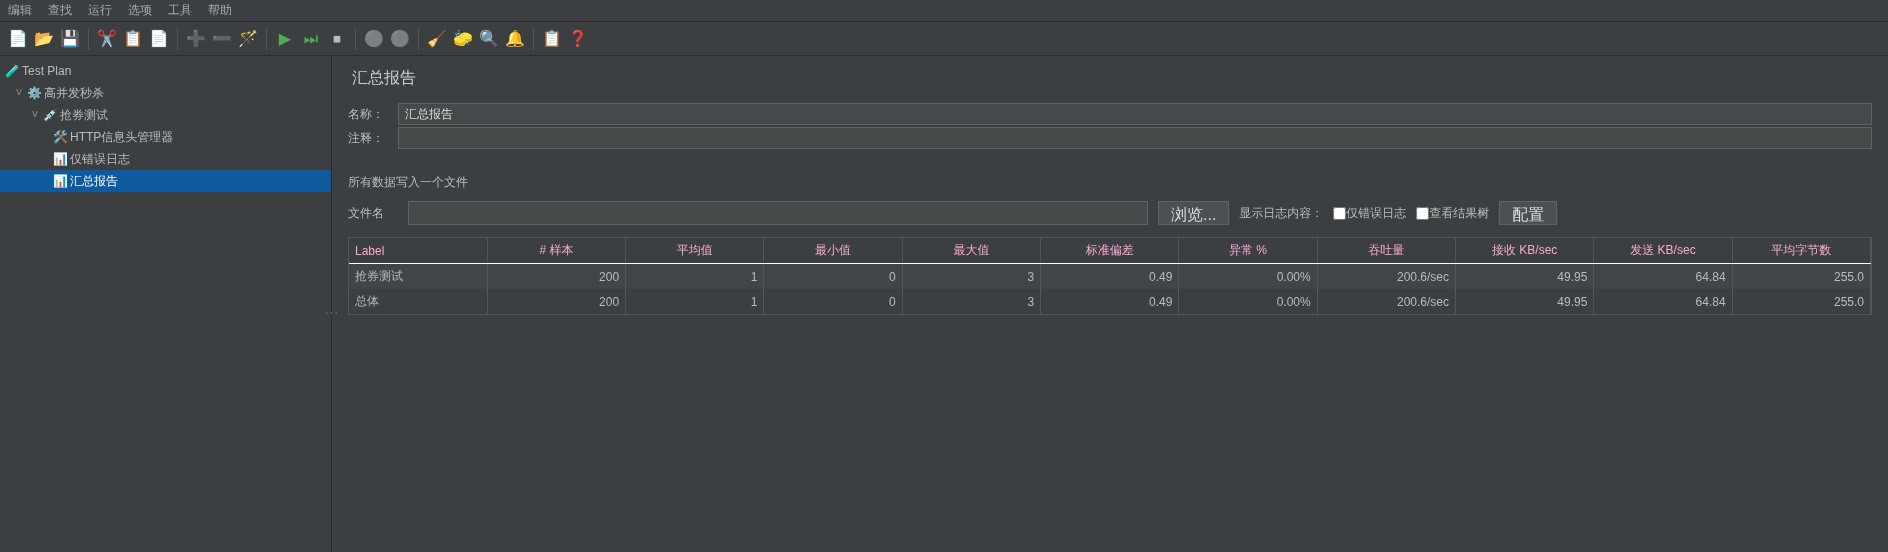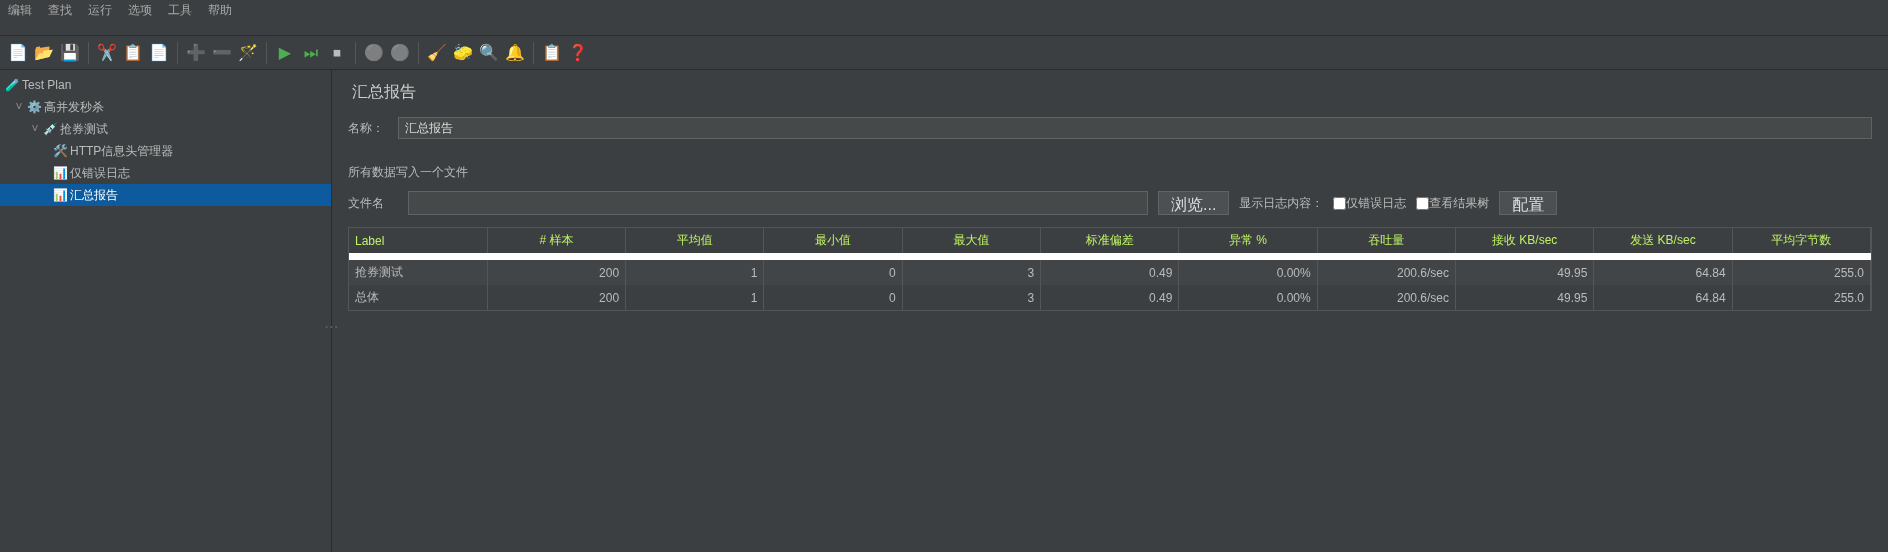--- a/index.html
+++ b/index.html
@@ -11,21 +11,21 @@
       width: 1888px;
       height: 552px;
       overflow: hidden;
     }
     .menubar {
       display: flex;
       gap: 16px;
       padding: 2px 8px;
       background: #3c3f41;
       border-bottom: 1px solid #2b2b2b;
-      height: 36px;
+      height: 22px;
     }
     .menubar span { color: #a9a9a9; }
     .toolbar {
       display: flex;
       align-items: center;
       padding: 4px 6px;
       gap: 2px;
       background: #3c3f41;
       border-bottom: 1px solid #2b2b2b;
       height: 34px;
@@ -156,23 +156,23 @@
     th, td {
       border-right: 1px solid #555;
       padding: 4px 6px;
       height: 22px;
       font-weight: normal;
       text-align: right;
       overflow: hidden;
     }
     th {
       background: #3c3f41;
-      border-bottom: 7px solid #ffffff;
+      border-bottom: 1px solid #ffffff;
       text-align: center;
-      color: #bef264;
+      color: #f9a8d4;
     }
     td:first-child, th:first-child { text-align: left; }
     tbody tr:nth-child(odd) { background: #414547; }
     tbody tr:nth-child(even) { background: #3c3f41; }
     .grip {
       position: absolute;
       left: -8px;
       top: 50%;
       color: #666;
       font-size: 14px;
@@ -250,20 +250,24 @@
     </div>
   </div>
 
   <div class="content">
     <div class="grip">⋮</div>
     <div class="title">汇总报告</div>
 
     <div class="form-row">
       <div class="form-label">名称：</div>
       <input class="text-input" value="汇总报告" style="">
+    </div>
+    <div class="form-row">
+      <div class="form-label">注释：</div>
+      <input class="text-input" value="" style="">
     </div>
 
     <div class="section-label">所有数据写入一个文件</div>
 
     <div class="file-row">
       <div class="form-label">文件名</div>
       <input class="file-input" style="">
       <button class="btn">浏览...</button>
       <span>显示日志内容：</span>
       <label class="chk">

